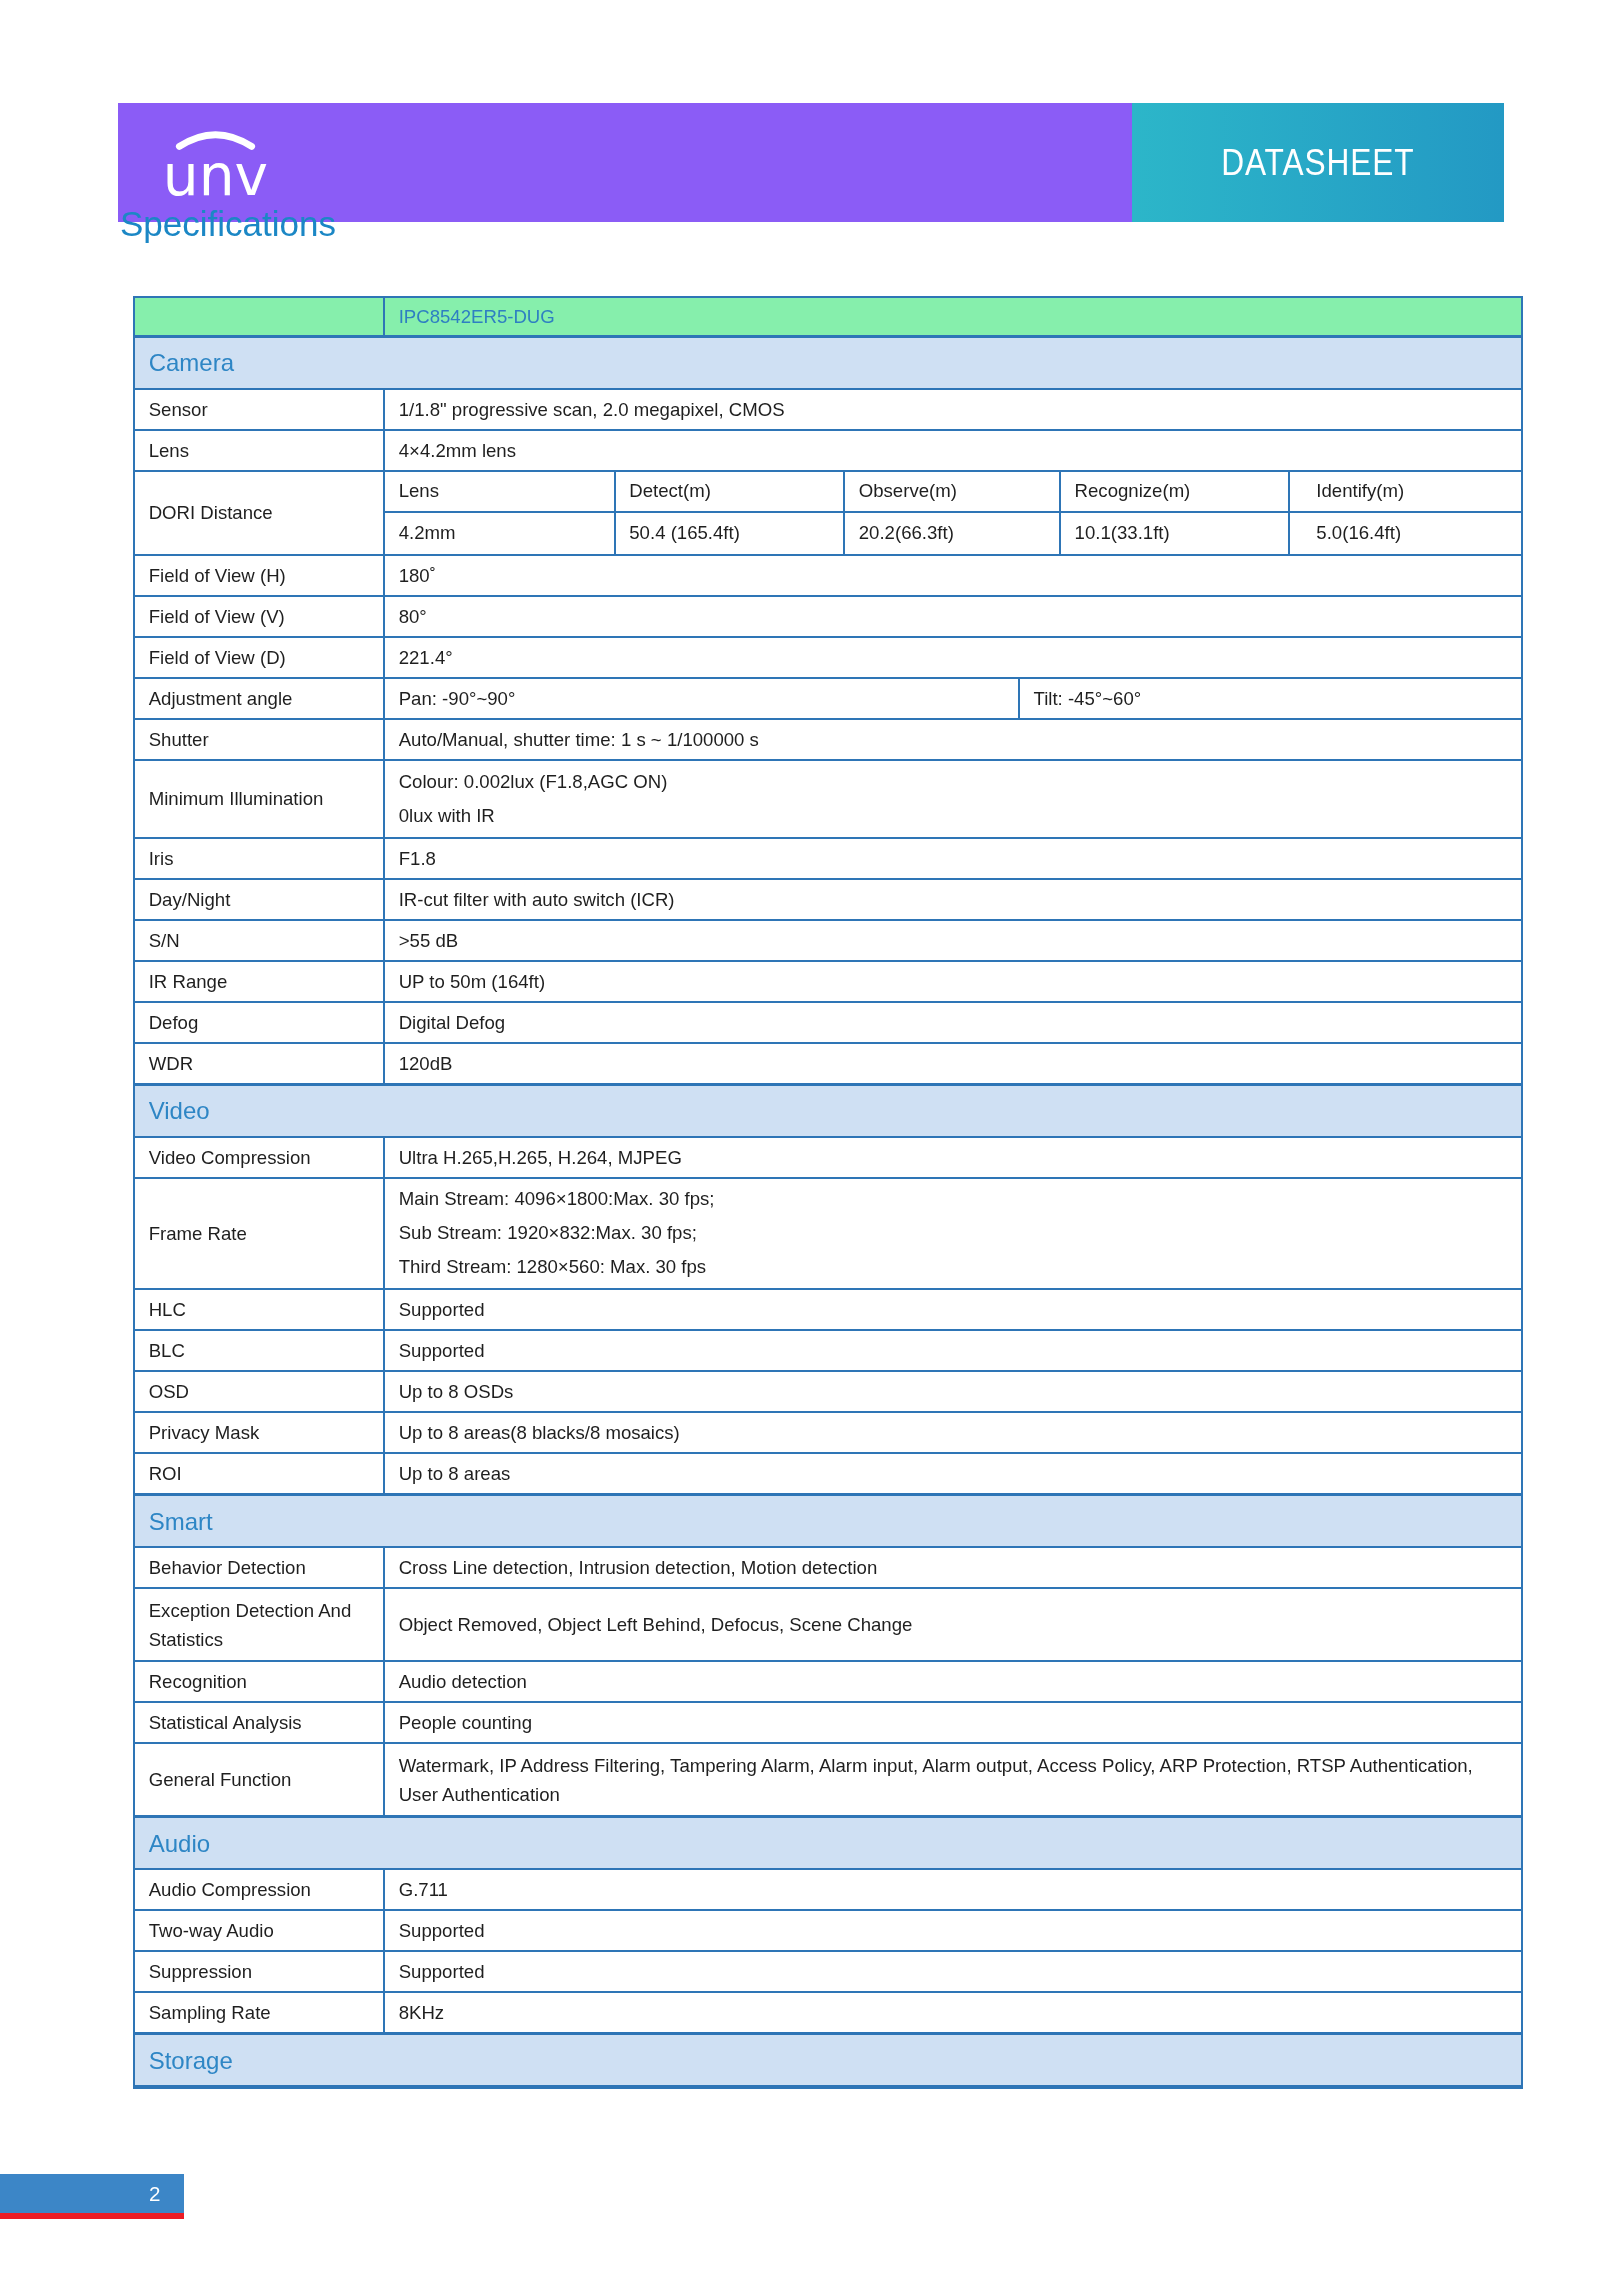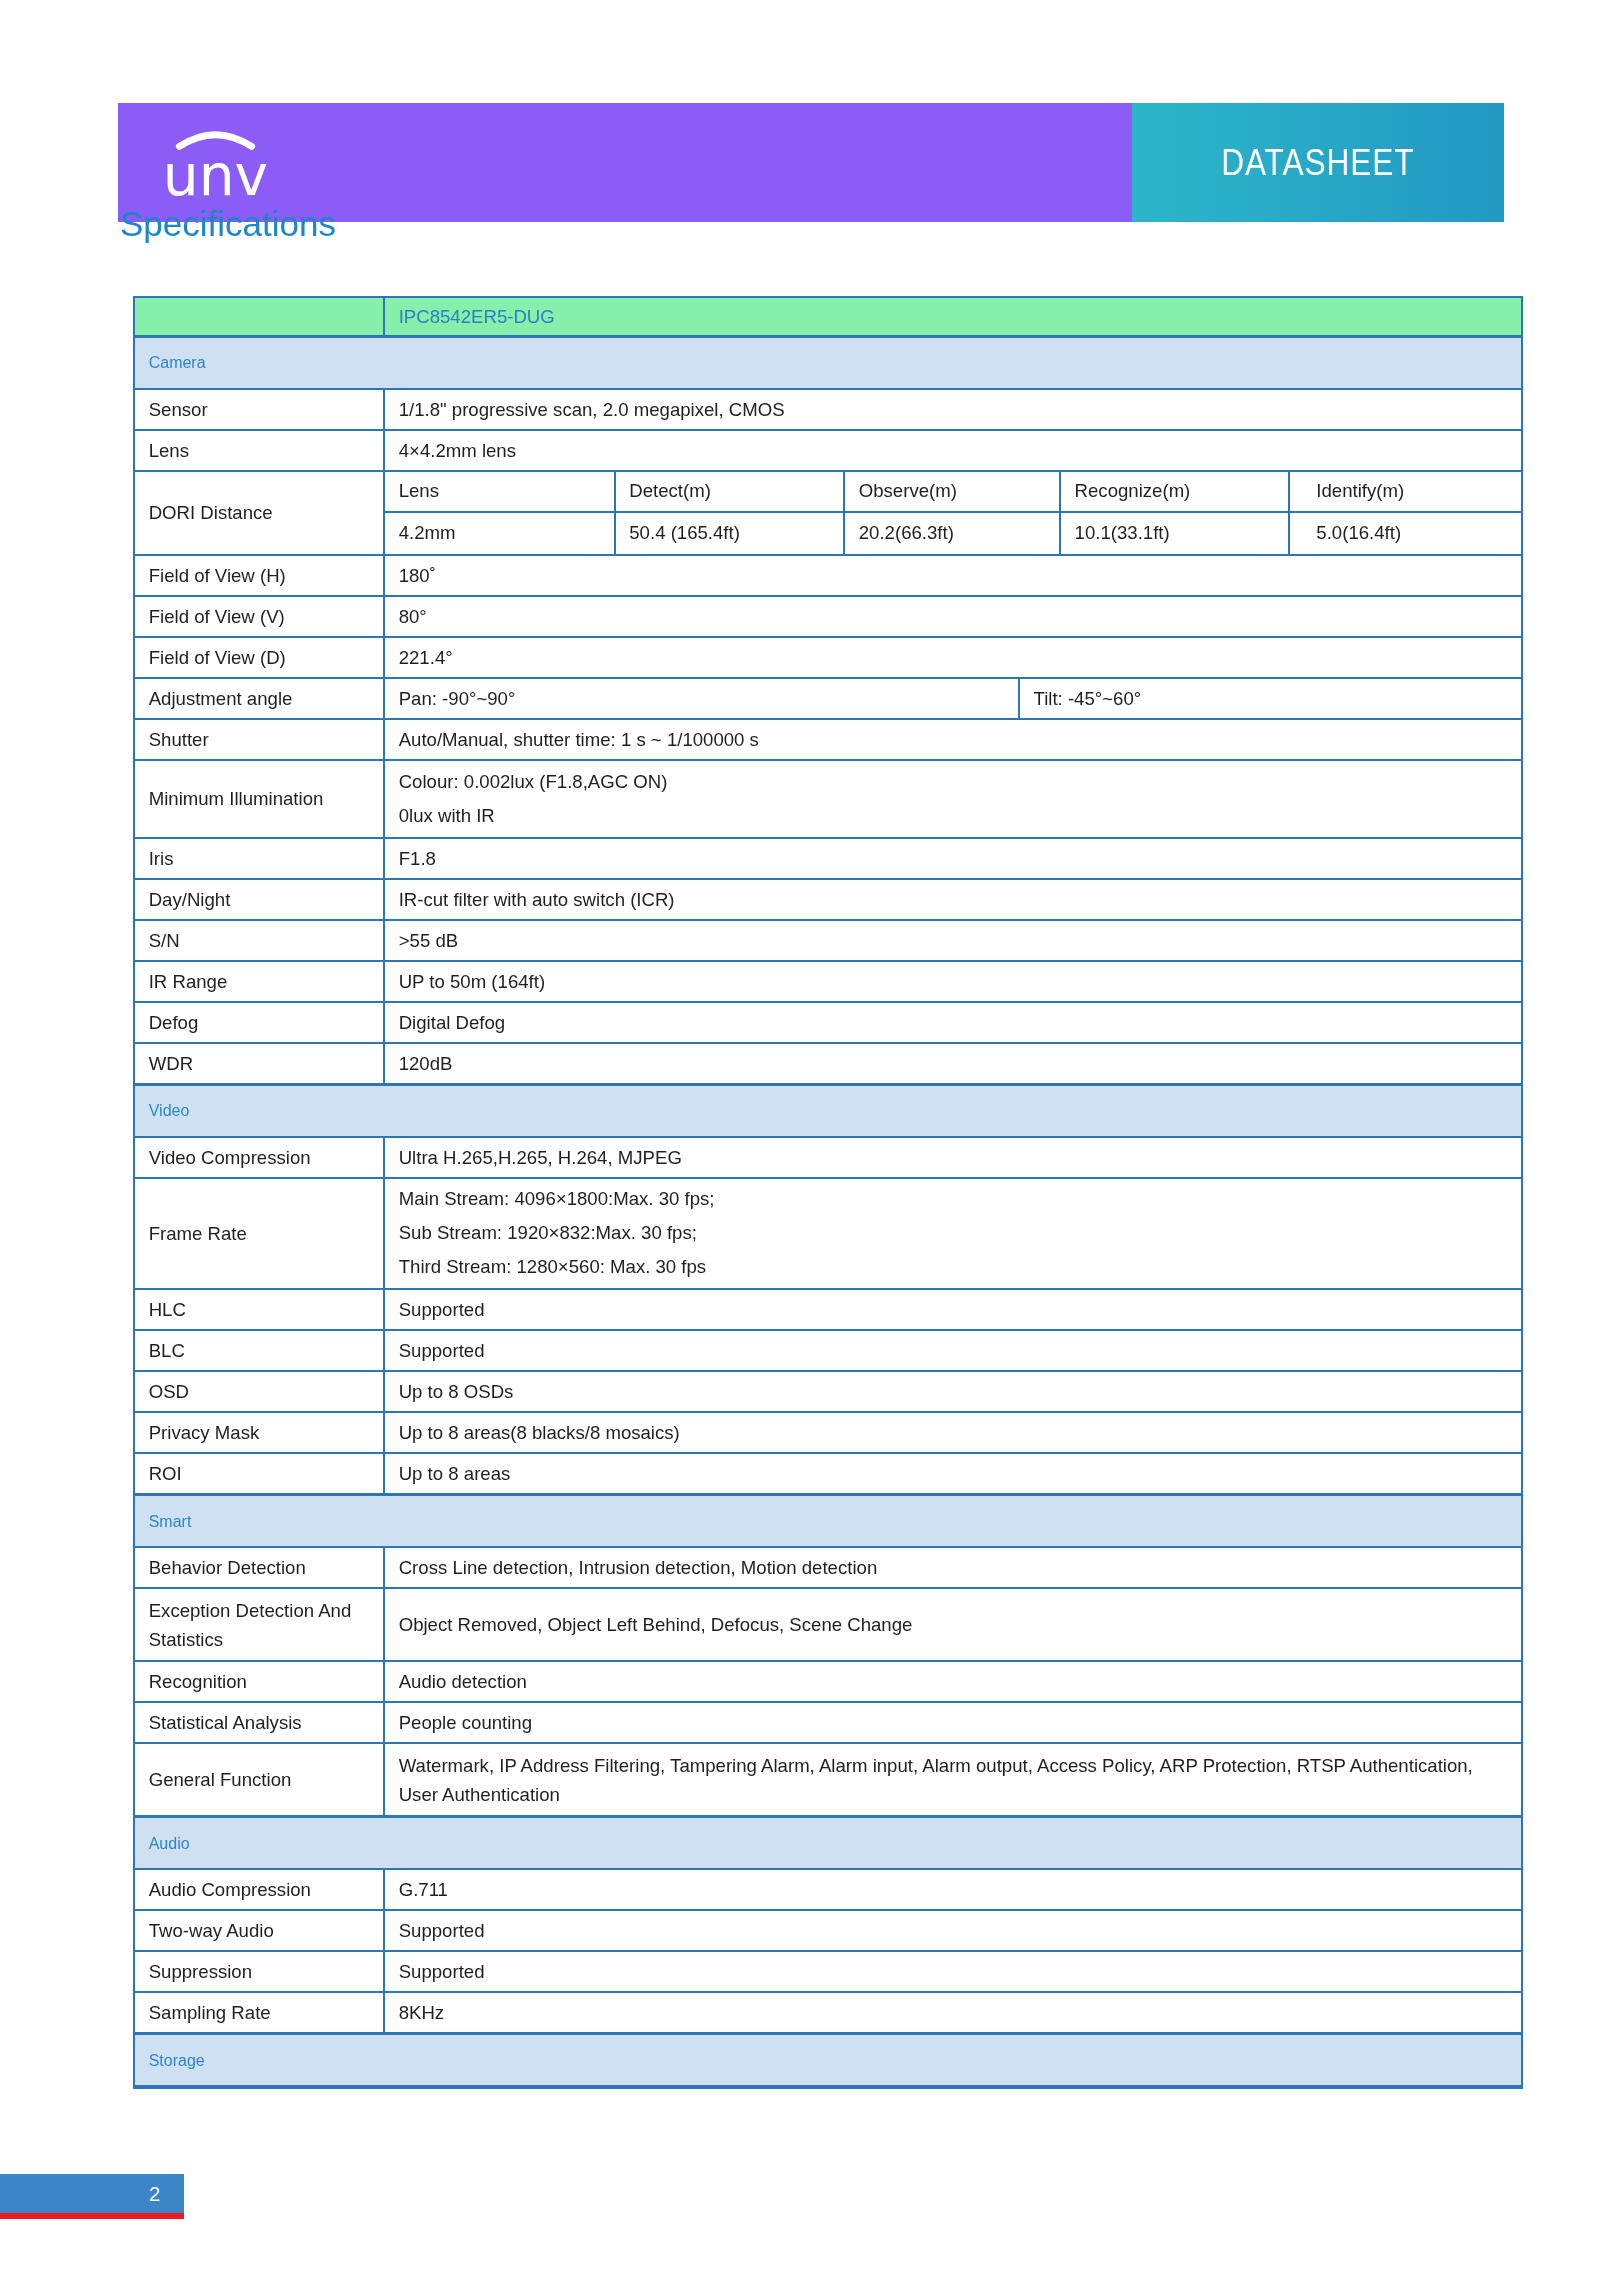--- a/index.html
+++ b/index.html
@@ -28,21 +28,21 @@
   .trow:last-child { border-bottom:none; }
   .cell { display:flex; align-items:center; padding:3.9px 13.7px; font-size:18.6px; line-height:29px; }
   .label-cell { width:250px; flex:0 0 250px; border-right:2px solid #2e75b6; }
   .value-cell { flex:1; }
   .value-col { flex-direction:column; align-items:flex-start; justify-content:center; }
   .value-line { line-height:34px; }
 
   .trow.model { min-height:37px; background:#86efac; }
   .trow.model .value-cell { color:#2e7fc2; }
   .trow.section { min-height:53px; background:#cfe0f3; border-top:1px solid #2e75b6; border-bottom:2.9px solid #2e75b6; }
-  .trow.section .cell { color:#2e86c5; font-size:16px; width:100%; }
+  .trow.section .cell { color:#2e86c5; font-size:24px; width:100%; }
 
   
   .dori-grid { flex:1; display:flex; flex-direction:column; }
   .dori-line { display:flex; flex:1; min-height:41px; }
   .dori-line.hdr { border-bottom:2px solid #2e75b6; }
   .dori-cell { display:flex; align-items:center; padding:3.9px 13.7px; font-size:18.6px;
     border-right:2px solid #2e75b6; }
   .dori-cell:last-child { border-right:none;padding-left:26px; }
   .dori-c0 { flex:0 0 20.3%; } .dori-c1 { flex:0 0 20.2%; } .dori-c2 { flex:0 0 19.0%; }
   .dori-c3 { flex:0 0 20.2%;text-align:center; } .dori-c4 { flex:1; }

